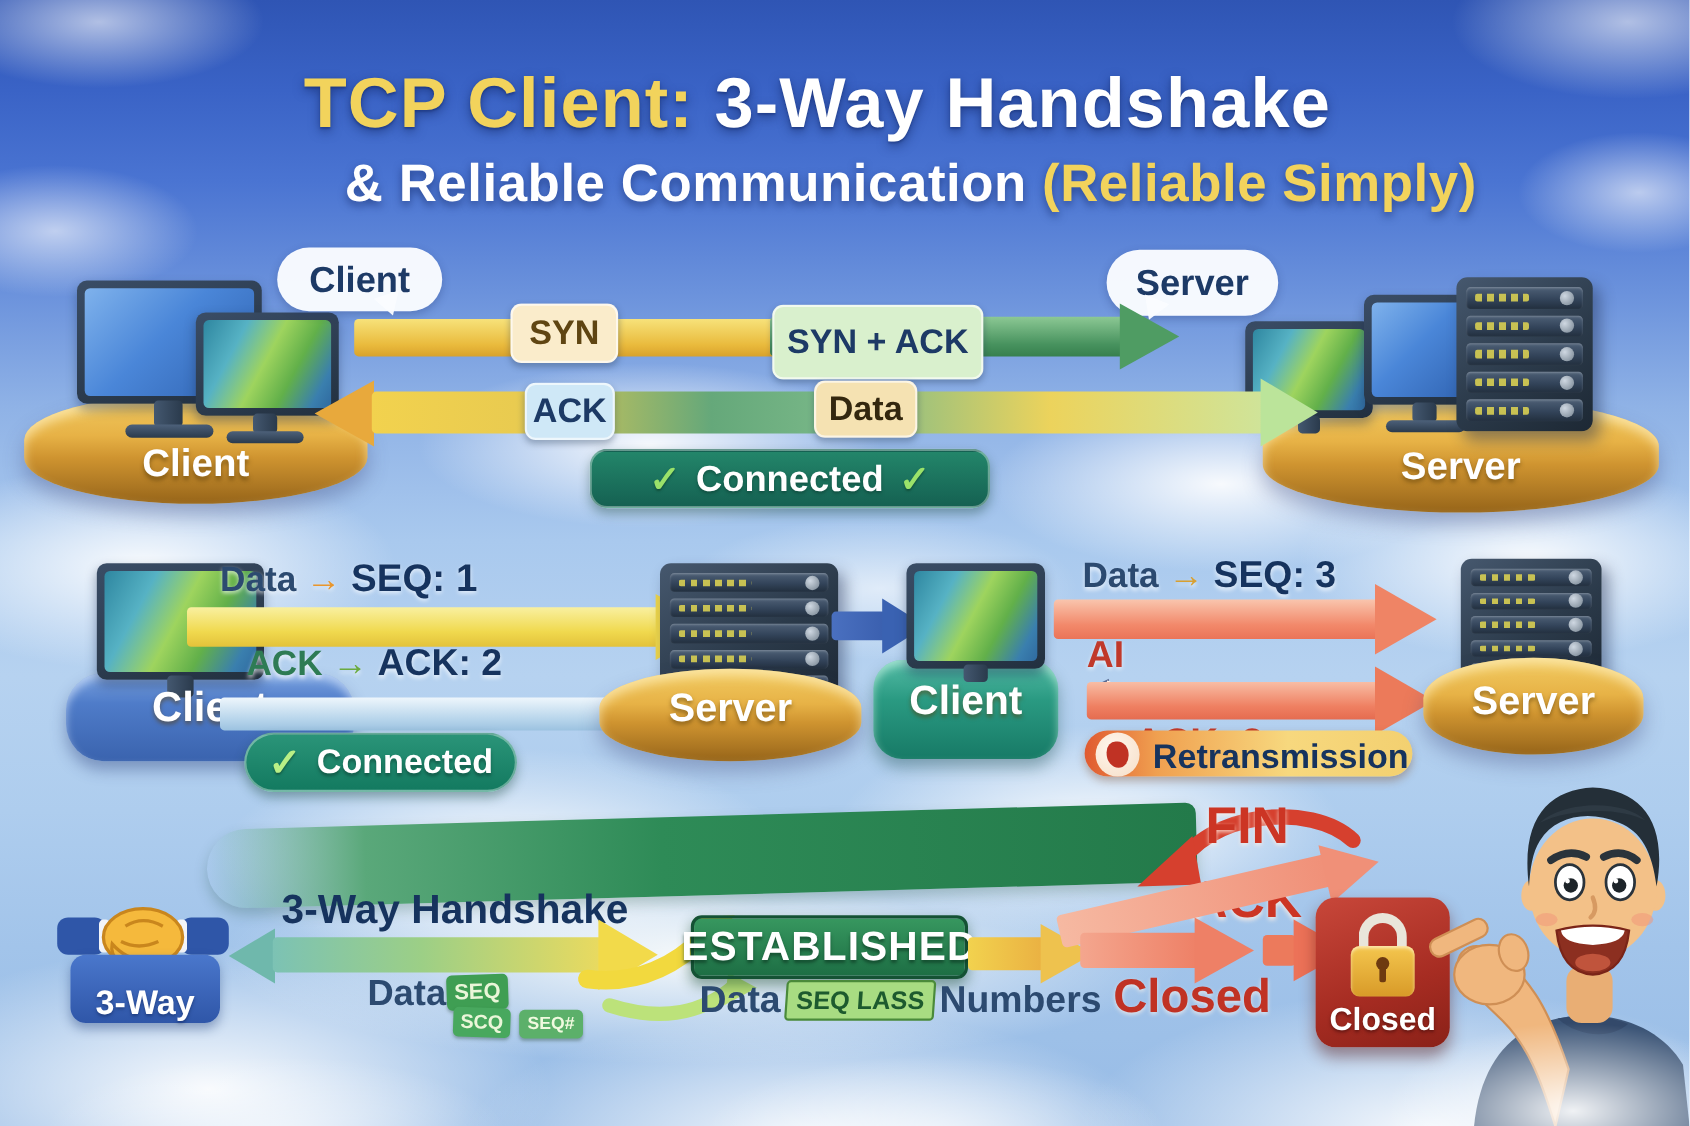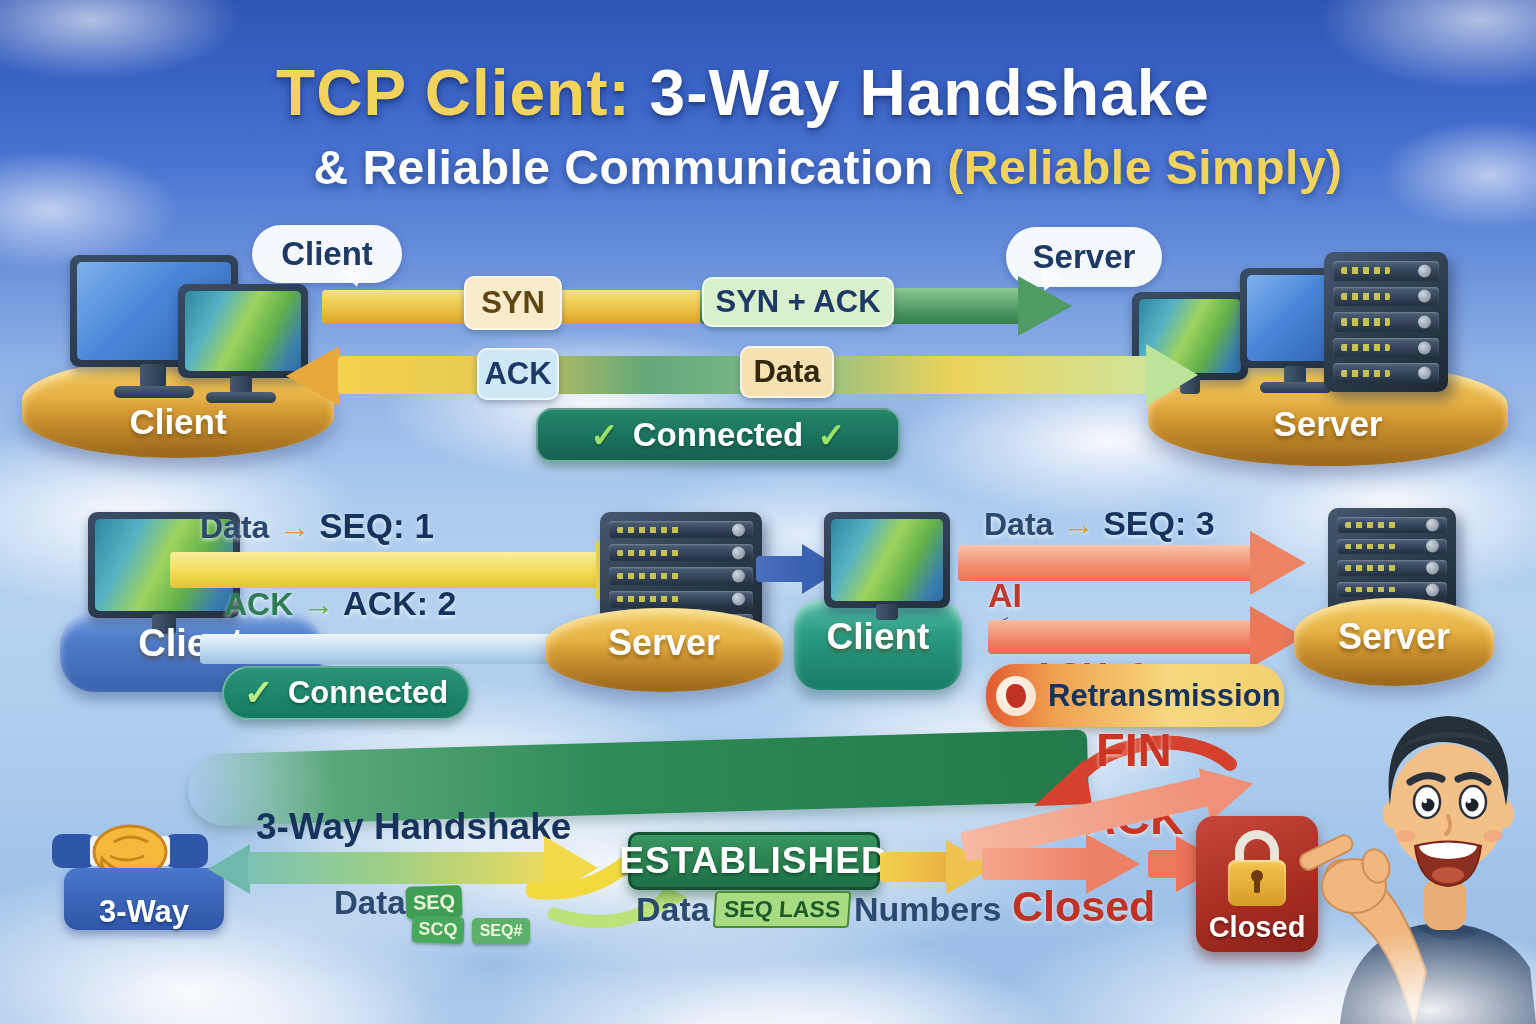--- a/index.html
+++ b/index.html
@@ -154,21 +154,21 @@
   <div class="abs bubble tail-left" style="left:1006px;top:227px;width:156px;height:60px;">
     <span>Server</span>
   </div>
 
   <div class="band" style="left:322px;top:290px;width:400px;height:34px;background:linear-gradient(180deg,#f7e27a,#e9ba3c 70%,#d9a22c);"></div>
   <div class="band" style="left:700px;top:288px;width:322px;height:36px;background:linear-gradient(180deg,#8cc894,#47925e 70%,#37804e);"></div>
   <div class="tri" style="left:1018px;top:276px;border-top:30px solid transparent;border-bottom:30px solid transparent;border-left:54px solid #4f9c63;"></div>
   <div class="abs msgbox" style="left:464px;top:276px;width:98px;height:54px;background:#faeccb;color:#5f4512;">
       <span>SYN</span>
     </div>
-  <div class="abs msgbox" style="left:702px;top:277px;width:192px;height:50px;background:#d9f0cd;color:#1d3a66;">
+  <div class="abs msgbox" style="left:702px;top:277px;width:192px;height:68px;background:#d9f0cd;color:#1d3a66;">
       <span>SYN + ACK</span>
     </div>
 
   <div class="tri" style="left:286px;top:346px;border-top:30px solid transparent;border-bottom:30px solid transparent;border-right:54px solid #e8a93c;"></div>
   <div class="band" style="left:338px;top:356px;width:812px;height:38px;background:linear-gradient(90deg,#f2d24e 0%,#e9cb50 16%,#65a87a 38%,#7cba8a 54%,#ecd35c 76%,#cfe49a 100%);"></div>
   <div class="tri" style="left:1146px;top:344px;border-top:31px solid transparent;border-bottom:31px solid transparent;border-left:52px solid #bbe49a;"></div>
   <div class="abs msgbox" style="left:477px;top:348px;width:82px;height:52px;background:#cfe8f7;color:#1d3a66;">
       <span>ACK</span>
     </div>
   <div class="abs msgbox" style="left:740px;top:346px;width:94px;height:52px;background:#f5e2b2;color:#33270e;">
@@ -251,41 +251,41 @@
   <div class="tower" style="left:1328px;top:508px;width:128px;height:120px;">
     <div class="bay"></div>
       <div class="bay"></div>
       <div class="bay"></div>
       <div class="bay"></div>
       <div class="bay"></div>
   </div>
   <div class="abs plat-gold" style="left:1294px;top:598px;width:200px;height:88px;"></div>
   <div class="abs plat-label" style="left:1294px;top:616px;width:200px;font-size:36px;">Server</div>
 
-  <div class="abs" style="left:986px;top:664px;width:298px;height:63px;border-radius:29px;background:linear-gradient(90deg,#e05a30 0%,#f0a050 22%,#f7d87e 62%,#f3d070 100%);box-shadow:0 4px 8px rgba(120,60,20,.35);display:flex;align-items:center;gap:12px;padding-left:10px;">
+  <div class="abs" style="left:986px;top:664px;width:298px;height:42px;border-radius:29px;background:linear-gradient(90deg,#e05a30 0%,#f0a050 22%,#f7d87e 62%,#f3d070 100%);box-shadow:0 4px 8px rgba(120,60,20,.35);display:flex;align-items:flex-end;gap:12px;padding-left:10px;">
     <div style="width:40px;height:40px;border-radius:50%;background:radial-gradient(circle at 40% 35%,#fff7ee,#f6ddc6);display:flex;align-items:center;justify-content:center;">
       <div style="width:20px;height:24px;background:#c03224;border-radius:45% 55% 50% 60%;"></div>
     </div>
     <span style="color:#16335e;font-weight:bold;font-size:31px;">Retransmission</span>
   </div>
 
   <div class="abs" style="left:200px;top:768px;width:880px;height:200px;background:radial-gradient(closest-side,rgba(255,255,252,.92),rgba(255,255,255,0));border-radius:50%;"></div>
 
   <div class="abs" style="left:188px;top:742px;width:900px;height:72px;transform:rotate(-1.6deg);border-radius:60px 16px 16px 60px;background:linear-gradient(90deg,rgba(90,170,130,0) 0%,#5aa87a 16%,#2e8b57 46%,#237a4a 100%);box-shadow:0 6px 12px rgba(30,80,60,.25);"></div>
 
   <svg class="abs" style="left:50px;top:812px;" width="160" height="86" viewBox="0 0 160 86">
     <rect x="2" y="22" width="44" height="34" rx="10" fill="#2f56a8"></rect>
     <rect x="114" y="22" width="44" height="34" rx="10" fill="#2f56a8"></rect>
     <rect x="40" y="24" width="10" height="30" rx="4" fill="#f2f4f8"></rect>
     <rect x="110" y="24" width="10" height="30" rx="4" fill="#f2f4f8"></rect>
     <ellipse cx="80" cy="40" rx="36" ry="26" fill="#f5b93c" stroke="#c9861d" stroke-width="3"></ellipse>
     <path d="M52 46 Q66 62 84 60 Q72 70 58 62 Q50 56 52 46Z" fill="#f5b93c" stroke="#c9861d" stroke-width="3"></path>
     <path d="M64 30 Q80 20 98 30 M60 44 Q76 52 94 44" stroke="#c9861d" stroke-width="3" fill="none"></path>
   </svg>
-  <div class="abs" style="left:64px;top:868px;width:160px;height:62px;border-radius:14px;background:linear-gradient(180deg,#4a77cc,#2f56a8);box-shadow:0 5px 10px rgba(30,60,120,.4);">
+  <div class="abs" style="left:64px;top:868px;width:136px;height:62px;border-radius:14px;background:linear-gradient(180deg,#4a77cc,#2f56a8);box-shadow:0 5px 10px rgba(30,60,120,.4);">
     <div style="margin-top:26px;text-align:center;color:#fff;font-weight:bold;font-size:31px;text-shadow:0 2px 3px rgba(10,30,80,.5);">3-Way</div>
   </div>
 
   <div class="abs" style="left:256px;top:806px;font-size:37px;font-weight:bold;color:#16335e;">3-Way Handshake</div>
 
   <div class="tri" style="left:208px;top:844px;border-top:25px solid transparent;border-bottom:25px solid transparent;border-right:42px solid #6fb8ac;"></div>
   <div class="band" style="left:248px;top:852px;width:300px;height:32px;background:linear-gradient(90deg,#7cc2b4,#9ccf86 45%,#eada5f 100%);"></div>
   <div class="tri" style="left:544px;top:836px;border-top:32px solid transparent;border-bottom:32px solid transparent;border-left:54px solid #f2da4a;"></div>
 
   <svg class="abs" style="left:520px;top:798px;" width="170" height="150" viewBox="0 0 170 150">

